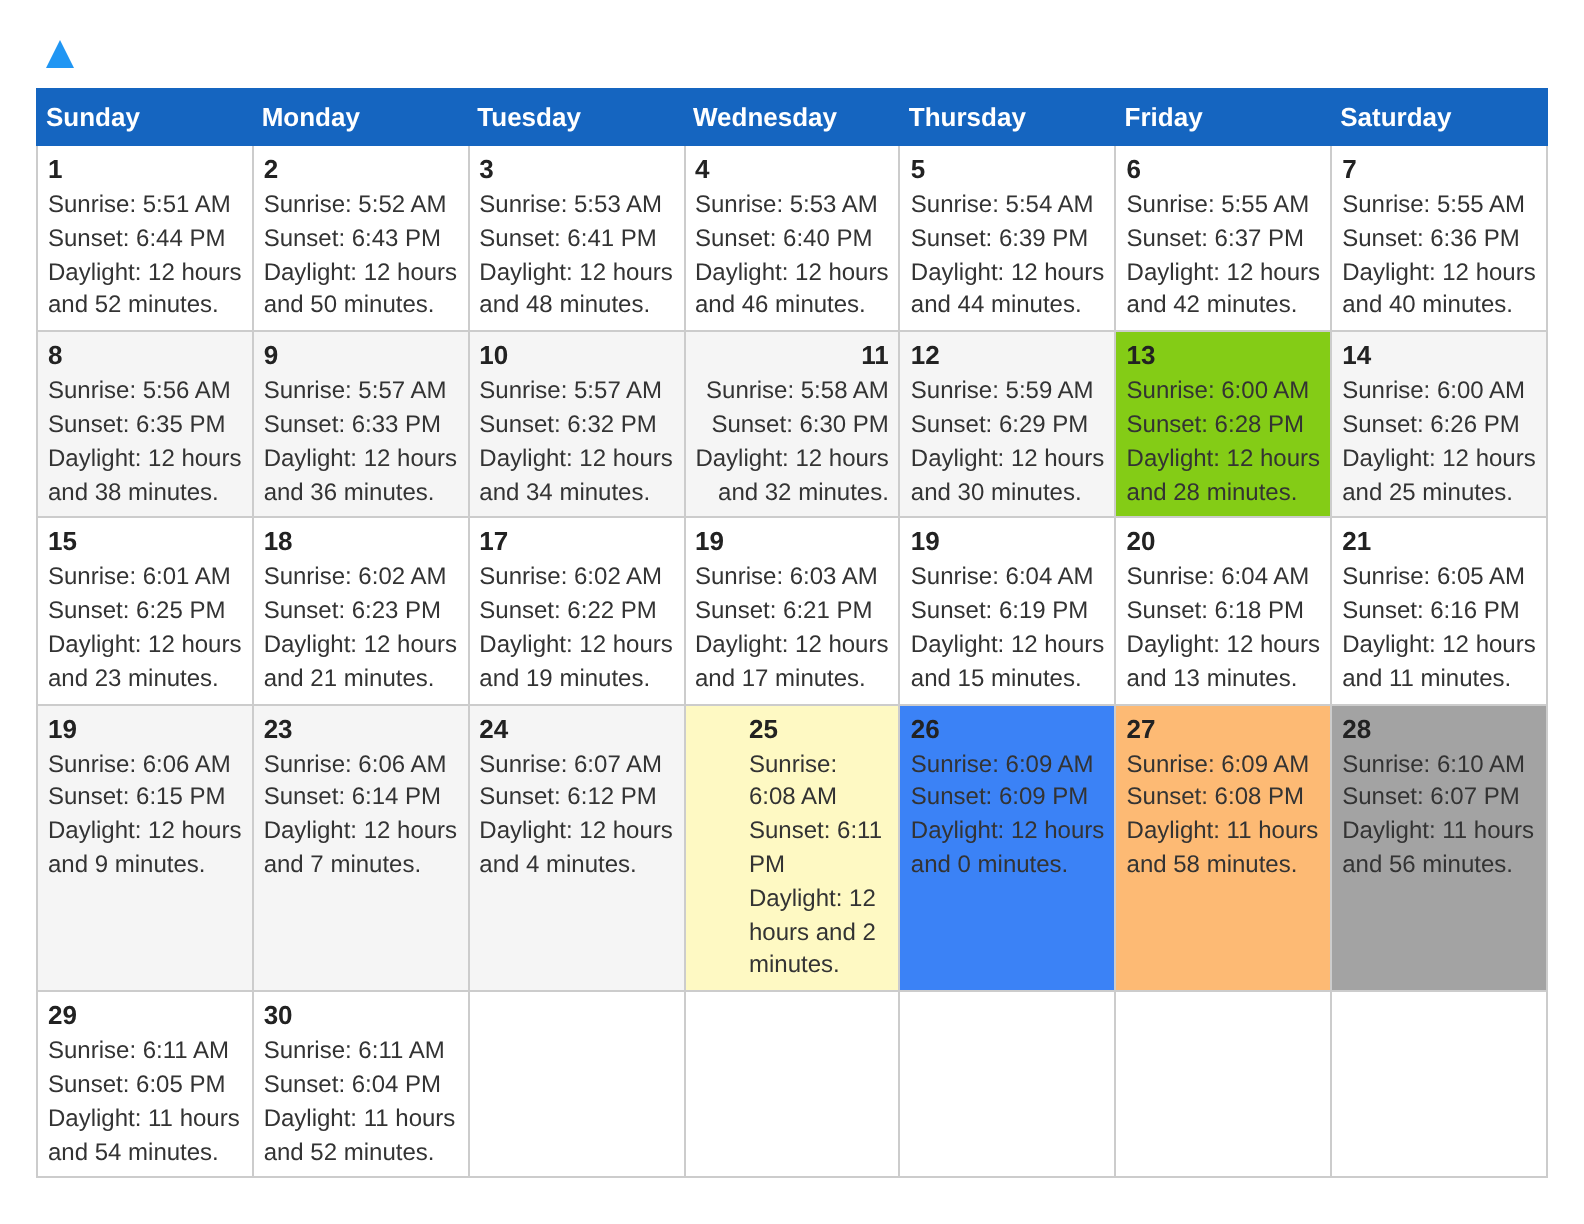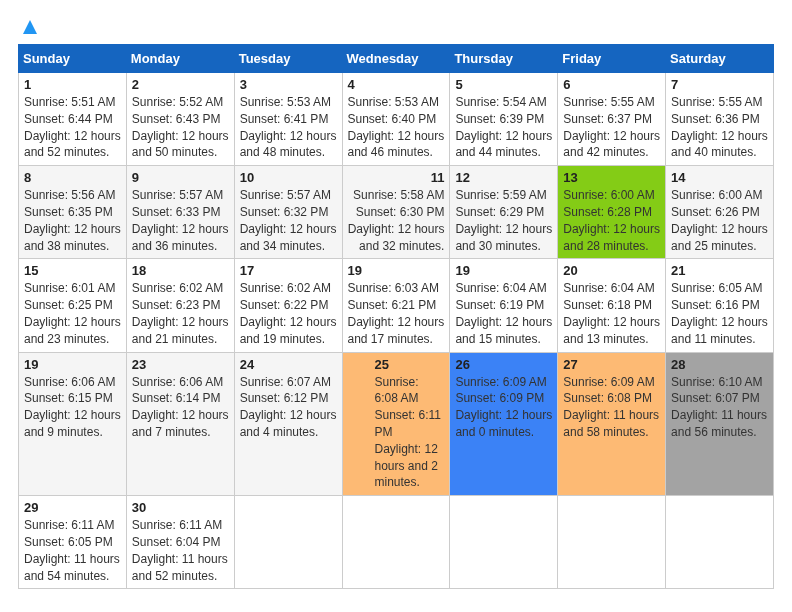--- a/index.html
+++ b/index.html
@@ -138,21 +138,21 @@
         <td><span class="day-number">17</span><span class="day-info">Sunrise: 6:02 AM<br>Sunset: 6:22 PM<br>Daylight: 12 hours and 19 minutes.</span></td>
         <td><span class="day-number">19</span><span class="day-info">Sunrise: 6:03 AM<br>Sunset: 6:21 PM<br>Daylight: 12 hours and 17 minutes.</span></td>
         <td><span class="day-number">19</span><span class="day-info">Sunrise: 6:04 AM<br>Sunset: 6:19 PM<br>Daylight: 12 hours and 15 minutes.</span></td>
         <td><span class="day-number">20</span><span class="day-info">Sunrise: 6:04 AM<br>Sunset: 6:18 PM<br>Daylight: 12 hours and 13 minutes.</span></td>
         <td><span class="day-number">21</span><span class="day-info">Sunrise: 6:05 AM<br>Sunset: 6:16 PM<br>Daylight: 12 hours and 11 minutes.</span></td>
       </tr>
       <tr>
         <td style="background-color: rgb(245, 245, 245);"><span class="day-number">19</span><span class="day-info">Sunrise: 6:06 AM<br>Sunset: 6:15 PM<br>Daylight: 12 hours and 9 minutes.</span></td>
         <td style="background-color: rgb(245, 245, 245);"><span class="day-number">23</span><span class="day-info">Sunrise: 6:06 AM<br>Sunset: 6:14 PM<br>Daylight: 12 hours and 7 minutes.</span></td>
         <td style="background-color: rgb(245, 245, 245);"><span class="day-number">24</span><span class="day-info">Sunrise: 6:07 AM<br>Sunset: 6:12 PM<br>Daylight: 12 hours and 4 minutes.</span></td>
-        <td style="background-color: #fdba74; padding-left: 32px;"><span class="day-number">25</span><span class="day-info">Sunrise: 6:08 AM<br>Sunset: 6:11 PM<br>Daylight: 12 hours and 2 minutes.</span></td>
+        <td style="background-color: #fef9c3; padding-left: 32px;"><span class="day-number">25</span><span class="day-info">Sunrise: 6:08 AM<br>Sunset: 6:11 PM<br>Daylight: 12 hours and 2 minutes.</span></td>
         <td style="background-color: #3b82f6;"><span class="day-number">26</span><span class="day-info">Sunrise: 6:09 AM<br>Sunset: 6:09 PM<br>Daylight: 12 hours and 0 minutes.</span></td>
         <td style="background-color: #fdba74;"><span class="day-number">27</span><span class="day-info">Sunrise: 6:09 AM<br>Sunset: 6:08 PM<br>Daylight: 11 hours and 58 minutes.</span></td>
         <td style="background-color: #a3a3a3;"><span class="day-number">28</span><span class="day-info">Sunrise: 6:10 AM<br>Sunset: 6:07 PM<br>Daylight: 11 hours and 56 minutes.</span></td>
       </tr>
       <tr>
         <td><span class="day-number">29</span><span class="day-info">Sunrise: 6:11 AM<br>Sunset: 6:05 PM<br>Daylight: 11 hours and 54 minutes.</span></td>
         <td><span class="day-number">30</span><span class="day-info">Sunrise: 6:11 AM<br>Sunset: 6:04 PM<br>Daylight: 11 hours and 52 minutes.</span></td>
         <td class="empty-cell"></td>
         <td class="empty-cell"></td>
         <td class="empty-cell"></td>

